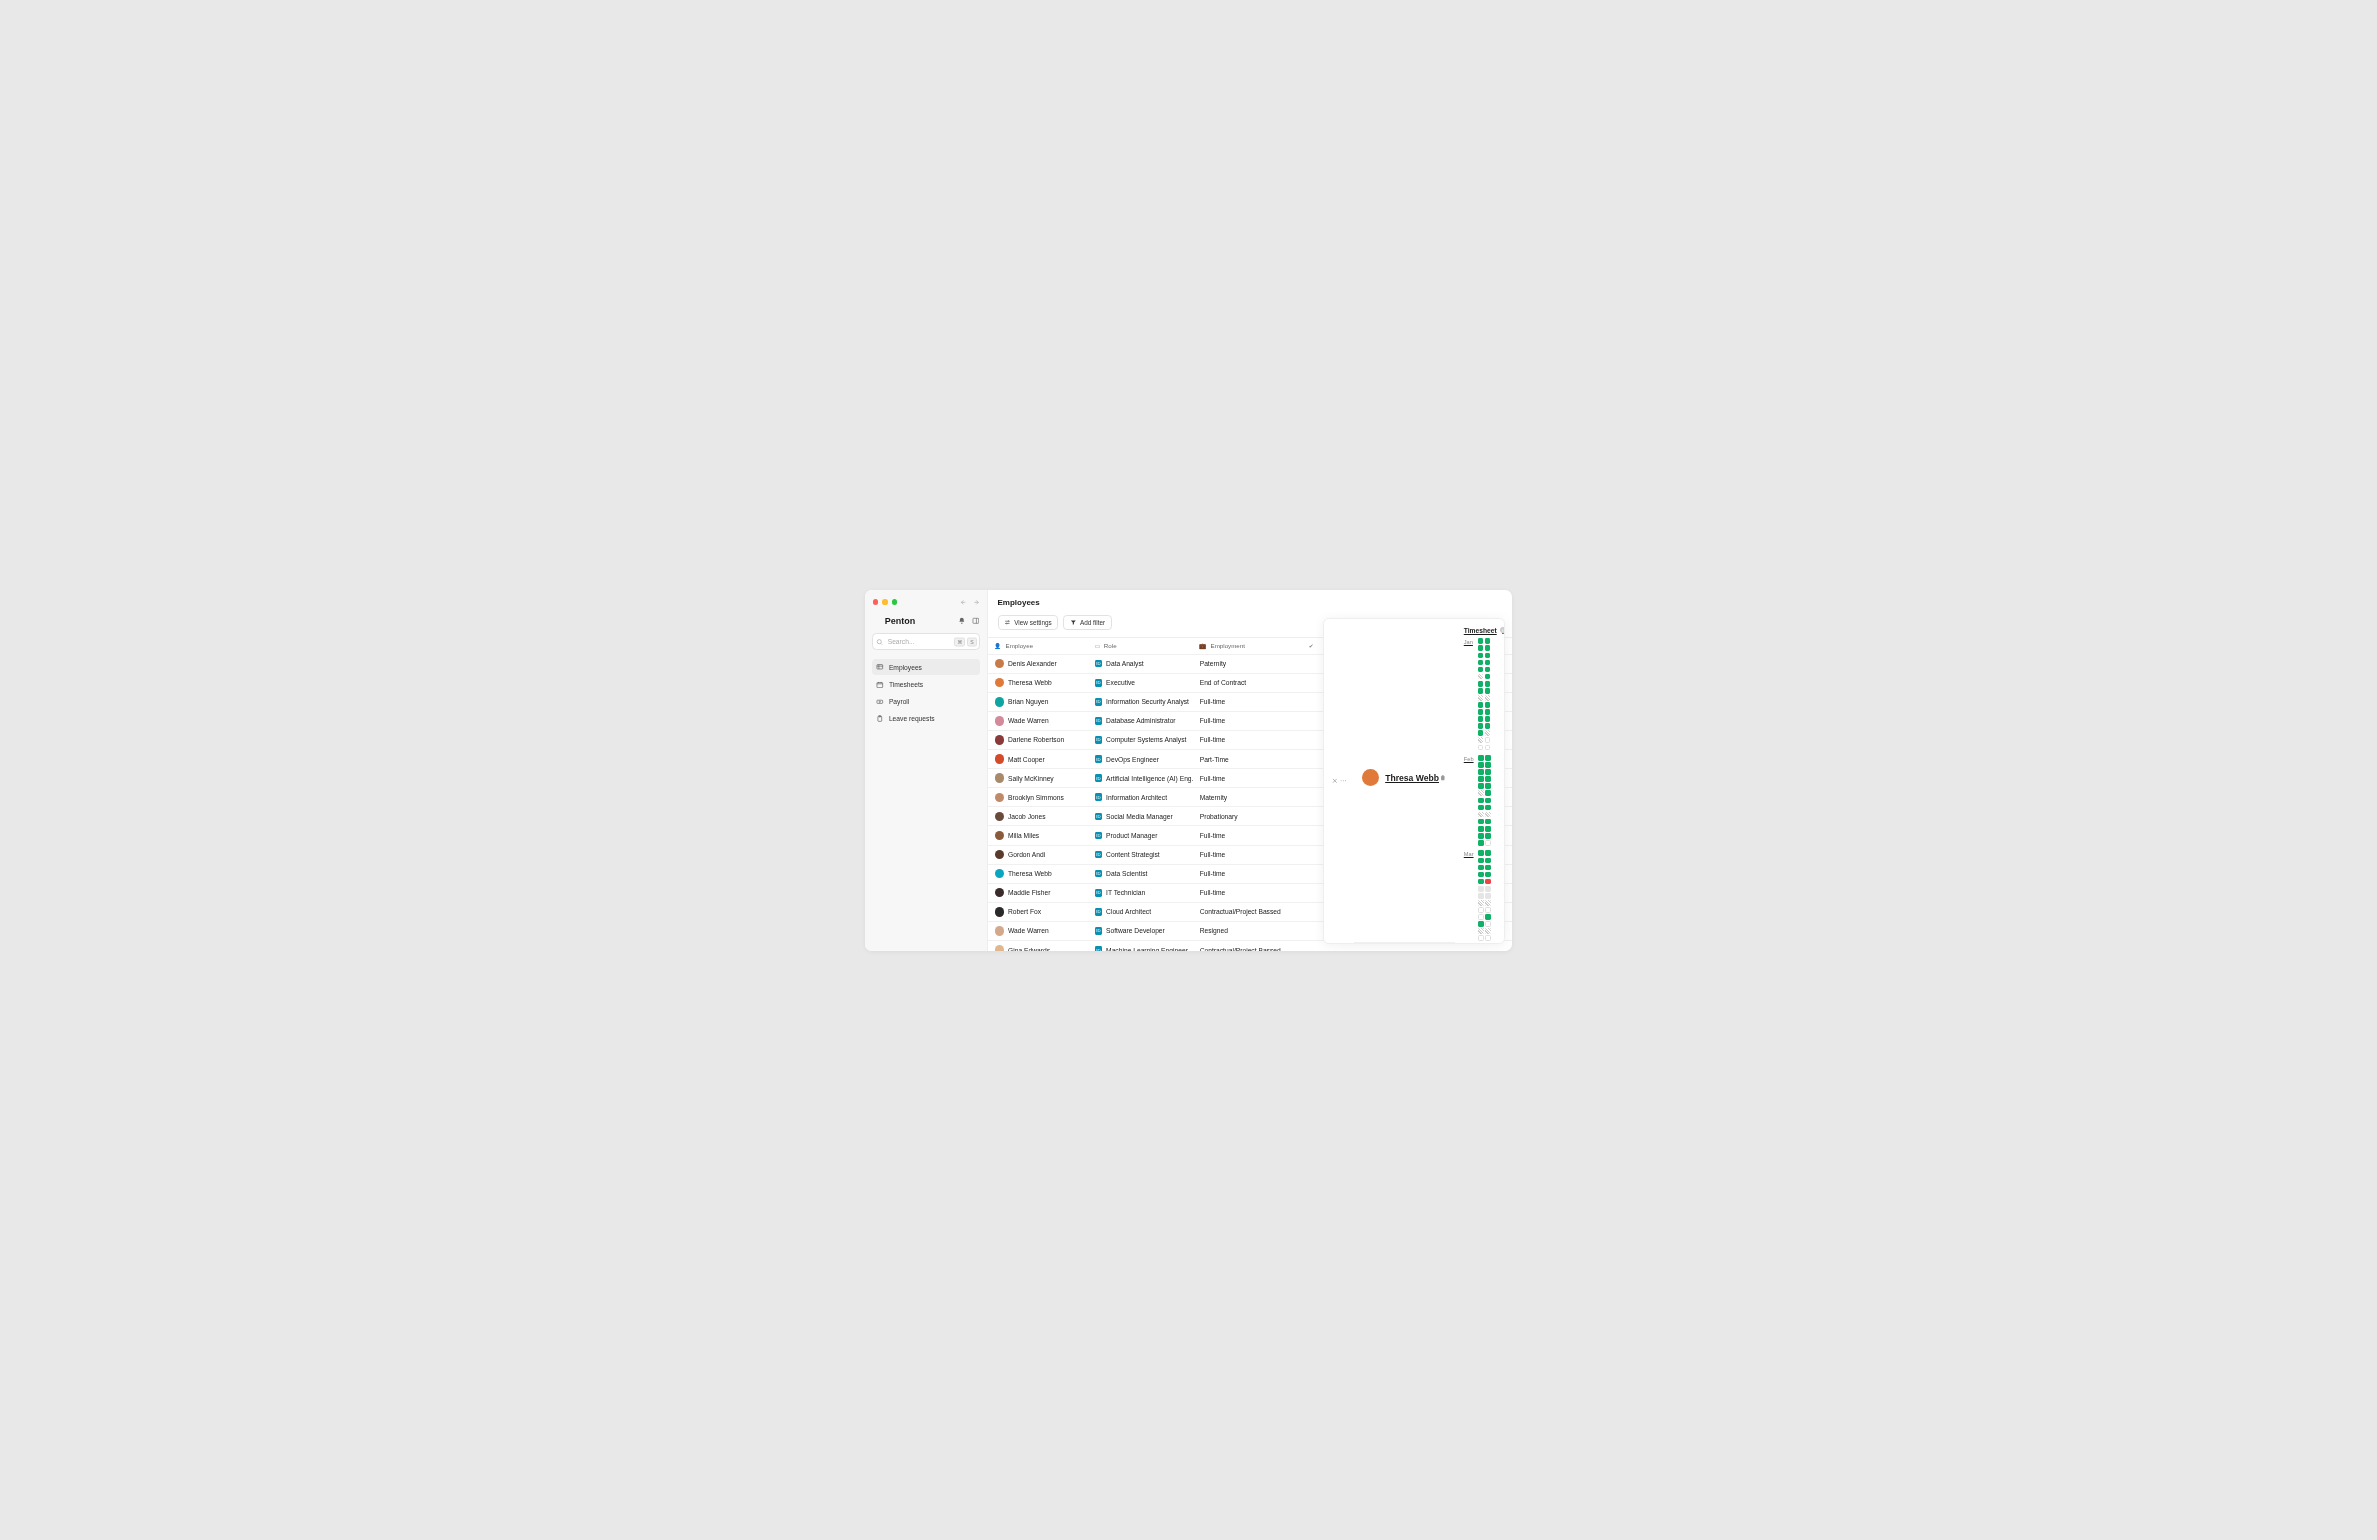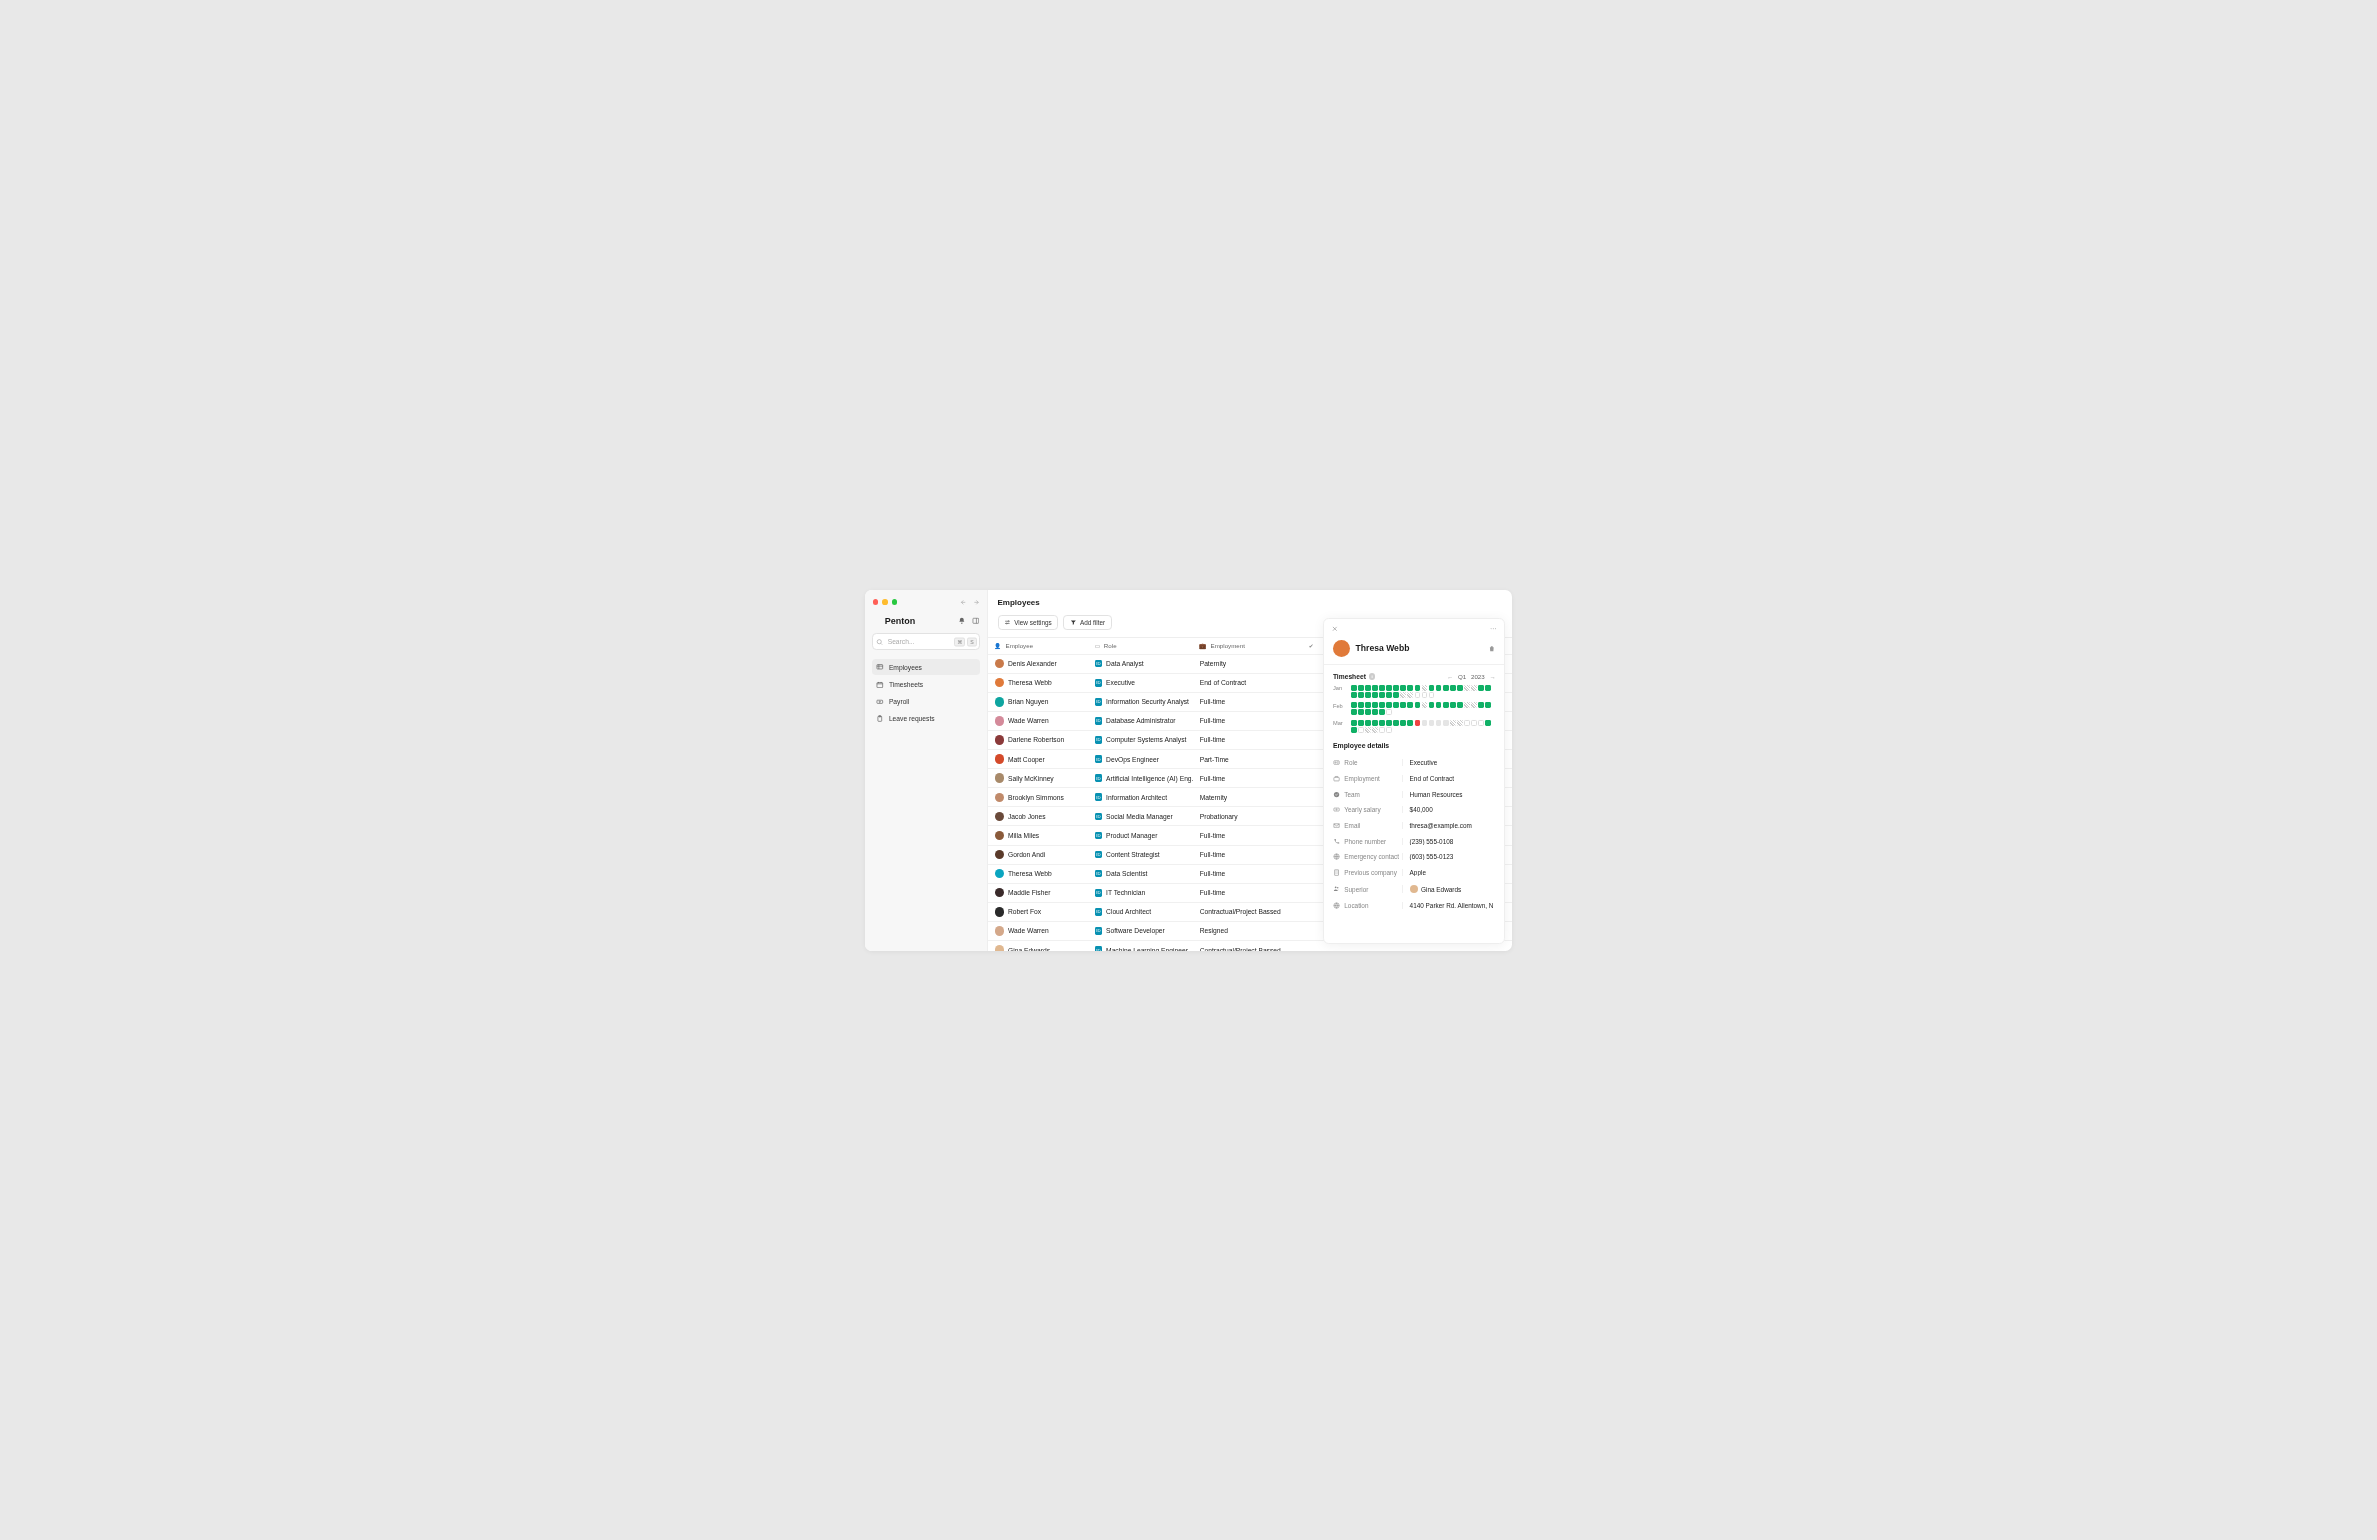--- a/index.html
+++ b/index.html
@@ -28,21 +28,21 @@
 .page-title { font-size: 8px; font-weight: 600; padding: 8.6px 9.5px 7.6px; }
 .toolbar { display: flex; gap: 4.8px; padding: 0 9.5px 6.7px; }
 .tbtn { display: flex; align-items: center; gap: 3.3px; border: 0.5px solid #e2e2e2; background: #fff; border-radius: 3.8px; padding: 3.3px 5.7px; font-size: 6.4px; cursor: pointer; color: #333; }
 .table { flex: 1; overflow: auto; border-top: 0.5px solid #eee; }
 .thead, .trow { display: grid; grid-template-columns: 100px 105px 109px 28.5px; border-bottom: 0.5px solid #f0f0f0; }
 .thead { color: #666; font-size: 6.2px; }
 .th, .td { padding: 4.3px 6.7px; display: flex; align-items: center; gap: 3.8px; white-space: nowrap; overflow: hidden; text-overflow: ellipsis; }
 .th .hicon { color: #888; font-size: 5.7px; }
 .avatar { width: 9.5px; height: 9.5px; border-radius: 50%; flex-shrink: 0; display: inline-block; }
 .roleicon { width: 7.6px; height: 7.6px; border-radius: 1.4px; background: #0891b2; color: #fff; font-size: 4.3px; display: flex; align-items: center; justify-content: center; flex-shrink: 0; }
-.panel { position: absolute; right: 6.7px; top: 28.5px; bottom: 6.7px; width: 182px; background: #fff; border: 0.5px solid #eee; border-radius: 5.7px; box-shadow: 0 1.9px 11.4px rgba(0,0,0,0.06); display: flex; flex-direction: column; overflow: hidden; }
+.panel { position: absolute; right: 6.7px; top: 28.5px; bottom: 6.7px; width: 182px; background: #fff; border: 0.5px solid #eee; border-radius: 5.7px; box-shadow: 0 1.9px 11.4px rgba(0,0,0,0.06); display: flex; flex-direction: row; overflow: hidden; text-decoration: underline; }
 .panel-top { display: flex; align-items: center; justify-content: space-between; padding: 5.7px 6.7px; }
 .panel-top .x, .panel-top .more { color: #888; cursor: pointer; }
 .panel-head { display: flex; align-items: center; justify-content: space-between; padding: 1.9px 8.6px 7.6px; border-bottom: 0.5px solid #f0f0f0; }
 .panel-head .who { display: flex; align-items: center; gap: 5.7px; }
 .panel-head .pavatar { width: 17px; height: 17px; border-radius: 50%; }
 .pname { font-size: 8.6px; font-weight: 600; }
 .trash { color: #999; }
 .panel-body { padding: 7.6px 8.6px; overflow: auto; flex: 1; }
 .section-row { display: flex; align-items: center; justify-content: space-between; margin-bottom: 4.8px; }
 .section-title { font-size: 6.7px; font-weight: 600; display: flex; align-items: center; gap: 2.9px; }

